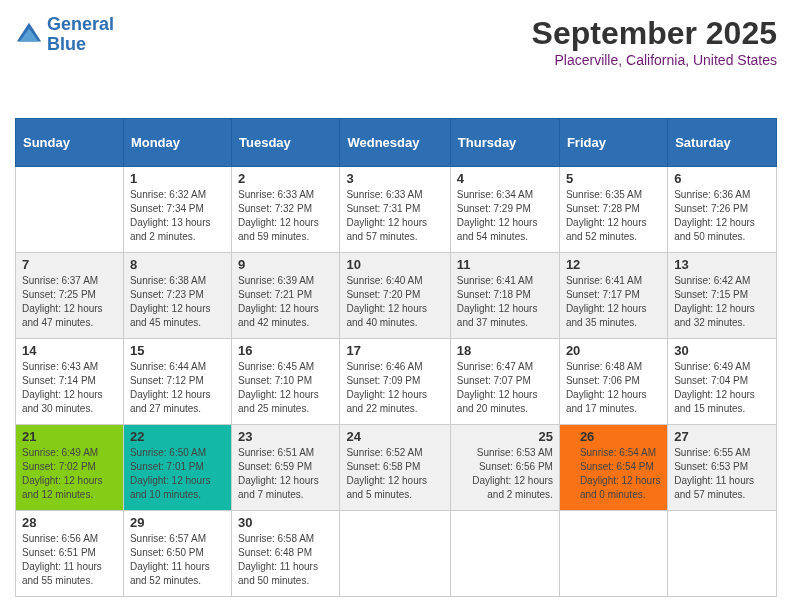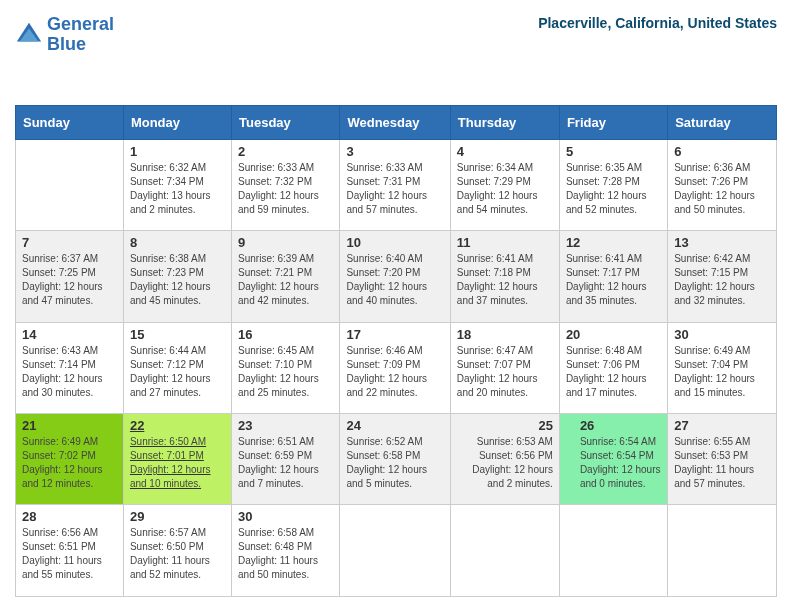--- a/index.html
+++ b/index.html
@@ -45,34 +45,33 @@
     .title-section {
       text-align: right;
     }
     .month-title {
       font-size: 32px;
       font-weight: bold;
       color: #333;
     }
     .location {
       font-size: 14px;
-      color: #0c4a6e;
-      font-weight: bold;
+      color: #701a75;
     }
     .calendar-table {
       width: 100%;
       border-collapse: collapse;
       flex: 1;
       border: 1px solid #ccc;
     }
     .calendar-table th {
       background-color: #2e6fb4;
       color: white;
       text-align: left;
-      padding: 9px 7px;
+      padding: 16px 7px;
       font-size: 13px;
       font-weight: bold;
       border: 1px solid #2060a0;
     }
     .calendar-table td {
       vertical-align: top;
       padding: 4px 6px;
       border: 1px solid #ccc;
       font-size: 10.5px;
       color: #333;
@@ -106,20 +105,21 @@
       <svg class="logo-icon" viewBox="0 0 30 30">
         <polygon points="15,2 28,22 2,22" fill="#2e6fb4"></polygon>
         <polygon points="15,8 25,22 5,22" fill="#5a9fd4"></polygon>
       </svg>
       <div class="logo-text">
         <div><span>General</span></div>
         <div><span style="color:#2e6fb4">Blue</span></div>
       </div>
     </div>
     <div class="title-section">
+      <div class="month-title">September 2025</div>
       <div class="location">Placerville, California, United States</div>
     </div>
   </div>
 
   <table class="calendar-table">
     <thead>
       <tr>
       <th>Sunday</th>
           <th>Monday</th>
           <th>Tuesday</th>
@@ -278,21 +278,21 @@
           </td>
         </tr>
         <tr style="background:#f0f0f0;">
           <td style="background: #84cc16;">
             <span class="day-number">21</span>
             <div class="day-info" style="white-space: pre-line;">Sunrise: 6:49 AM
 Sunset: 7:02 PM
 Daylight: 12 hours
 and 12 minutes.</div>
           </td>
-          <td style="background: #bef264; text-decoration: underline;">
+          <td style="background: #14b8a6;">
             <span class="day-number">22</span>
             <div class="day-info" style="white-space: pre-line;">Sunrise: 6:50 AM
 Sunset: 7:01 PM
 Daylight: 12 hours
 and 10 minutes.</div>
           </td>
           <td style="background: rgb(240, 240, 240);">
             <span class="day-number">23</span>
             <div class="day-info" style="white-space: pre-line;">Sunrise: 6:51 AM
 Sunset: 6:59 PM
@@ -306,21 +306,21 @@
 Daylight: 12 hours
 and 5 minutes.</div>
           </td>
           <td style="background: rgb(240, 240, 240); text-align: right;">
             <span class="day-number">25</span>
             <div class="day-info" style="white-space: pre-line;">Sunrise: 6:53 AM
 Sunset: 6:56 PM
 Daylight: 12 hours
 and 2 minutes.</div>
           </td>
-          <td style="background: #86efac; padding-left: 20px;">
+          <td style="background: #f97316; padding-left: 20px;">
             <span class="day-number">26</span>
             <div class="day-info" style="white-space: pre-line;">Sunrise: 6:54 AM
 Sunset: 6:54 PM
 Daylight: 12 hours
 and 0 minutes.</div>
           </td>
           <td style="background: rgb(240, 240, 240);">
             <span class="day-number">27</span>
             <div class="day-info" style="white-space: pre-line;">Sunrise: 6:55 AM
 Sunset: 6:53 PM

